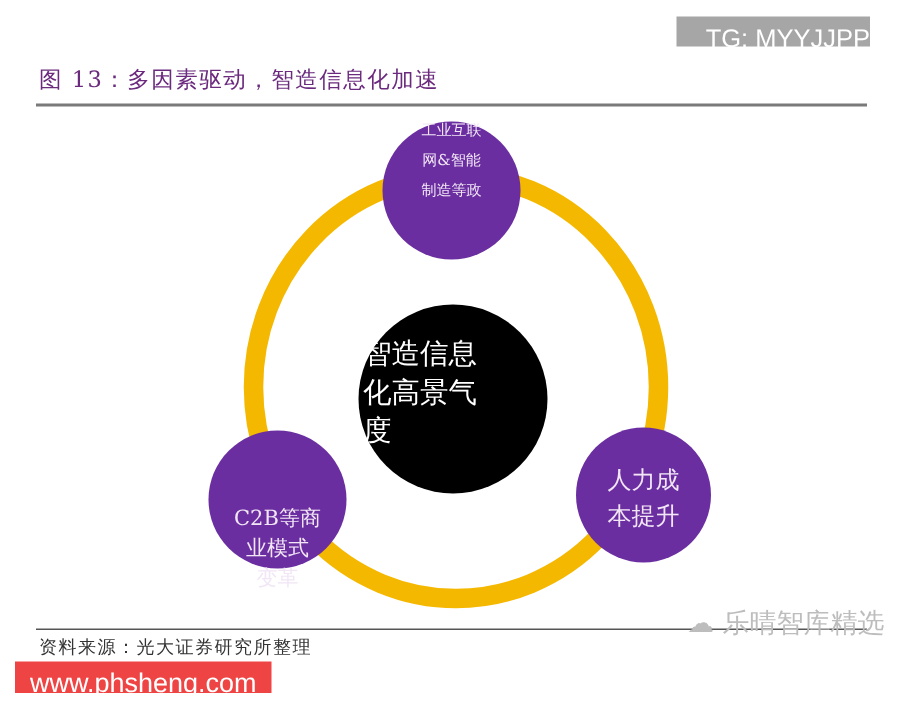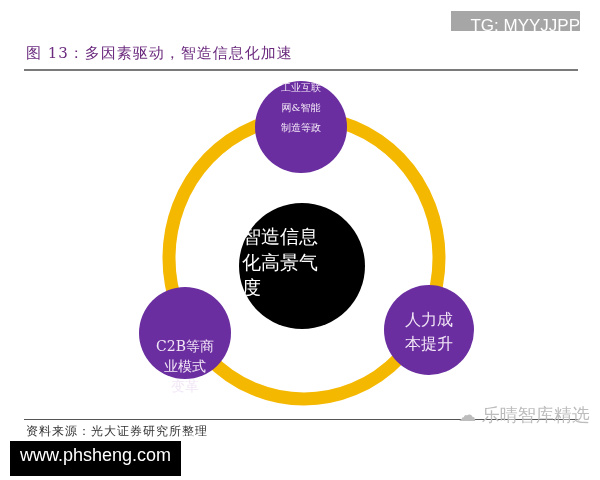--- a/index.html
+++ b/index.html
@@ -6,21 +6,21 @@
   body{width:600px;height:480px;position:relative;background:#ffffff;overflow:hidden;font-family:"DejaVu Serif",serif;}
   .tg{position:absolute;left:451px;top:11px;width:129px;height:20px;background:#a6a6a6;color:#fff;font-family:"Liberation Sans",sans-serif;font-size:17px;line-height:29px;text-align:right;}
   .title{position:absolute;left:26px;top:44px;font-size:15px;font-weight:normal;color:#6b2a7e;letter-spacing:1px;}
   .rule-top{position:absolute;left:24px;top:69px;width:554px;height:2px;background:#7a7a7a;}
   svg.diagram{position:absolute;left:0;top:0;}
   .node-text{position:absolute;color:#f2e6f6;text-align:center;font-family:"DejaVu Serif",serif;line-height:1.3;}
   .center-text{position:absolute;color:#ffffff;text-align:left;font-family:"DejaVu Serif",serif;font-size:19px;line-height:1.35;}
   .rule-bottom{position:absolute;left:24px;top:419px;width:554px;height:1px;background:#555;}
   .source{position:absolute;left:26px;top:423px;font-size:12px;color:#333;letter-spacing:1px;}
   .wm{position:absolute;left:458px;top:403px;font-size:18px;color:#bdbdbd;font-family:"DejaVu Sans",sans-serif;}
-  .site{position:absolute;left:10px;top:441px;width:171px;height:35px;background:#000000;color:#fff;font-family:"Liberation Sans",sans-serif;font-size:18px;line-height:29px;text-align:center;}
+  .site{position:absolute;left:10px;top:441px;width:171px;height:21px;background:#ef4444;color:#fff;font-family:"Liberation Sans",sans-serif;font-size:18px;line-height:29px;text-align:center;}
 </style>
 </head>
 <body>
 
 <div class="tg">TG: MYYJJPP</div>
 <div class="title">图 13：多因素驱动，智造信息化加速</div>
 <div class="rule-top"></div>
 
 <svg class="diagram" width="600" height="480">
   <ellipse cx="304" cy="258" rx="135" ry="141" fill="none" stroke="#f5b800" stroke-width="13"></ellipse>

